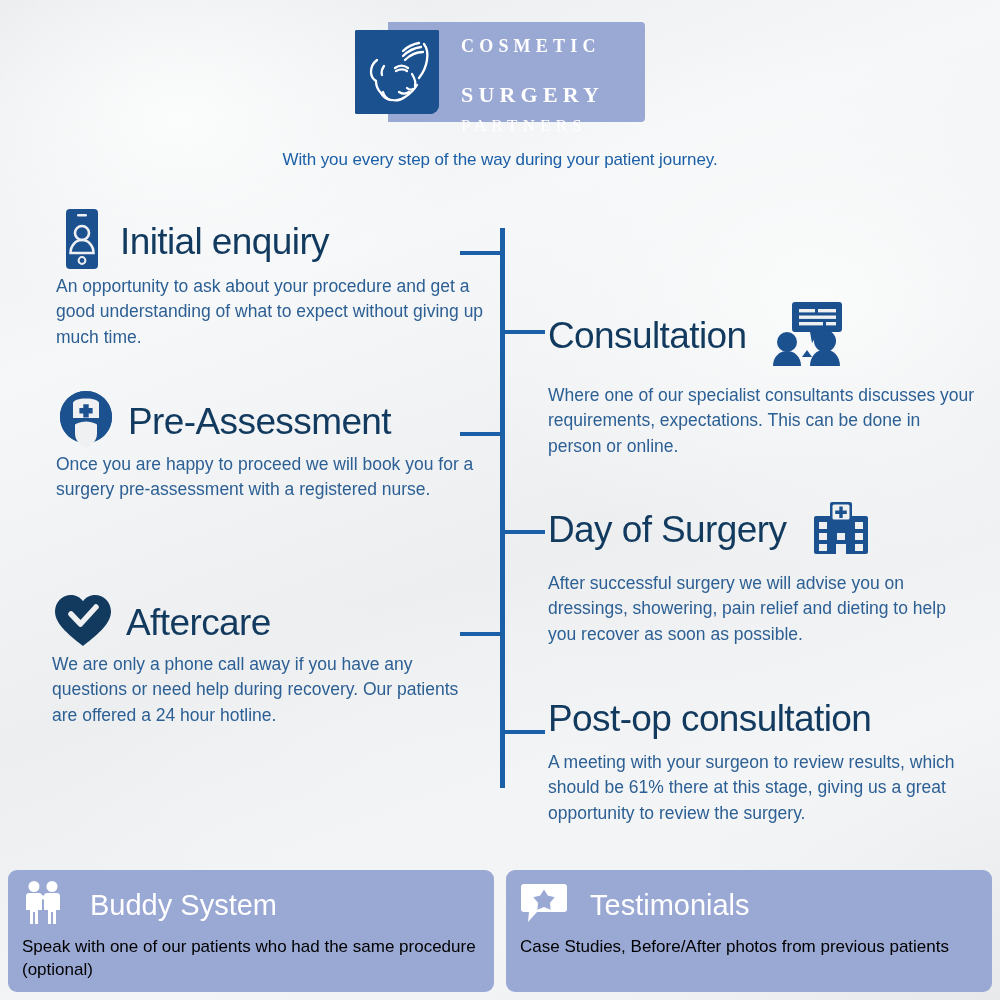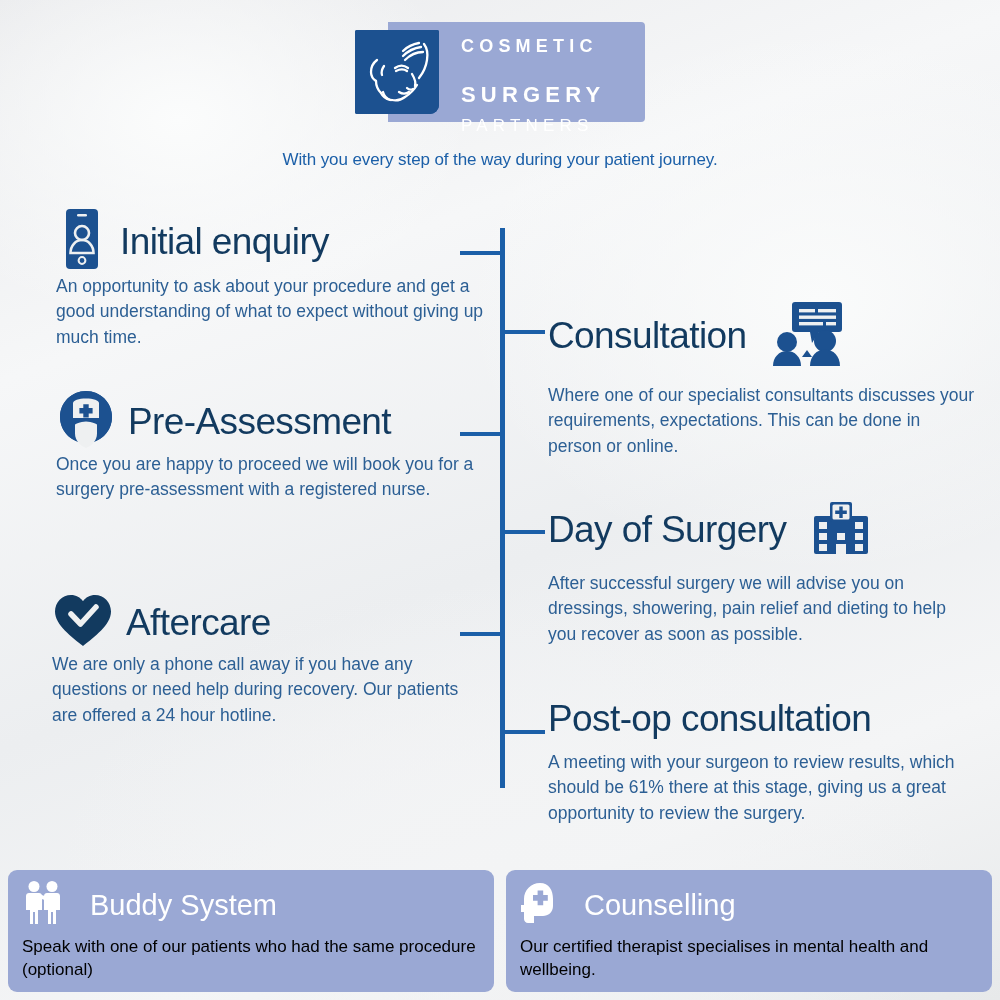--- a/index.html
+++ b/index.html
@@ -12,21 +12,21 @@
   #page{
     position:absolute;inset:0;width:1000px;height:1000px;
     background:
       radial-gradient(ellipse 420px 300px at 18% 12%, #fbfcfc 0%, rgba(251,252,252,0) 70%),
       radial-gradient(ellipse 500px 380px at 82% 30%, #fafbfb 0%, rgba(250,251,251,0) 72%),
       radial-gradient(ellipse 600px 400px at 50% 88%, #f3f4f5 0%, rgba(243,244,245,0) 75%),
       linear-gradient(160deg,#e9eaec 0%,#f6f7f8 28%,#eceef0 55%,#f4f5f6 78%,#e7e9ea 100%);
   }
 
   
-  .logo-wrap{position:absolute;left:355px;top:22px;width:290px;height:100px;}
+  .logo-wrap{position:absolute;left:355px;top:22px;width:290px;height:100px;font-family:Liberation Serif, serif;}
   .logo-bar{position:absolute;left:33px;top:0;width:257px;height:100px;
             background:#9aa8d4;border-radius:0 4px 4px 0;}
   .logo-sq{position:absolute;left:0;top:8px;width:84px;height:84px;
            background:#1c5190;border-radius:2px 2px 9px 2px;overflow:hidden;}
   .logo-sq svg{display:block;}
   .logo-text{position:absolute;left:106px;top:15px;color:#ffffff;}
   .logo-text div{font-weight:bold;letter-spacing:5.2px;line-height:1;}
   .lt1{font-size:18px;}
   .lt2{font-size:22px;margin-top:29px;}
   .lt3{font-size:17px;margin-top:11px;font-weight:normal !important;letter-spacing:5.6px;}
@@ -231,28 +231,28 @@
             <path d="M4 16c0-1.7 1.4-3 3-3h10c1.7 0 3 1.3 3 3v14H16v14h-3V32h-2v12H8V30H4z" fill="#ffffff"></path>
             <path d="M22 16c0-1.7 1.4-3 3-3h10c1.7 0 3 1.3 3 3v14h-4v14h-3V32h-2v12h-3V30h-4z" fill="#ffffff"></path>
             <path d="M17 14l14 5v4l-14-5z" fill="#ffffff"></path>
           </svg>
         </span>
         <h3>Buddy System</h3>
       </div>
       <p>Speak with one of our patients who had the same procedure (optional)</p>
     </div>
 
-    <div class="card c2">
+
+    <div class="card c3">
       <div class="chead">
         <span class="icon">
-          <svg width="40" height="44" viewBox="0 0 40 44">
-            <path d="M20 2C11 2 4 9 4 18v6H1v7h3v7c0 2.2 1.8 4 4 4h6v-7h9c5 0 10-3.6 10-10V18c0-9-4-16-13-16z" fill="#ffffff"></path>
-            <path d="M17.6 9.5h5.6v4.6h4.6v5.6h-4.6v4.6h-5.6v-4.6H13v-5.6h4.6z" fill="#9aa8d4"></path>
+          <svg width="48" height="42" viewBox="0 0 48 42">
+            <path d="M4 2h40a3 3 0 0 1 3 3v22a3 3 0 0 1-3 3H17l-9 10 1-10H4a3 3 0 0 1-3-3V5a3 3 0 0 1 3-3z" fill="#ffffff"></path>
+            <path d="M24 7.5l3.7 6.1 7 1.7-4.7 5.4.6 7.1-6.6-2.8-6.6 2.8.6-7.1-4.7-5.4 7-1.7z" fill="#9aa8d4"></path>
           </svg>
         </span>
-        <h3>Counselling</h3>
+        <h3>Testimonials</h3>
       </div>
-      <p>Our certified therapist specialises in mental health and wellbeing.</p>
-    </div>
-
+      <p>Case Studies, Before/After photos from previous patients</p>
+    </div>
 
   </div>
 </div>
 
 </body></html>

